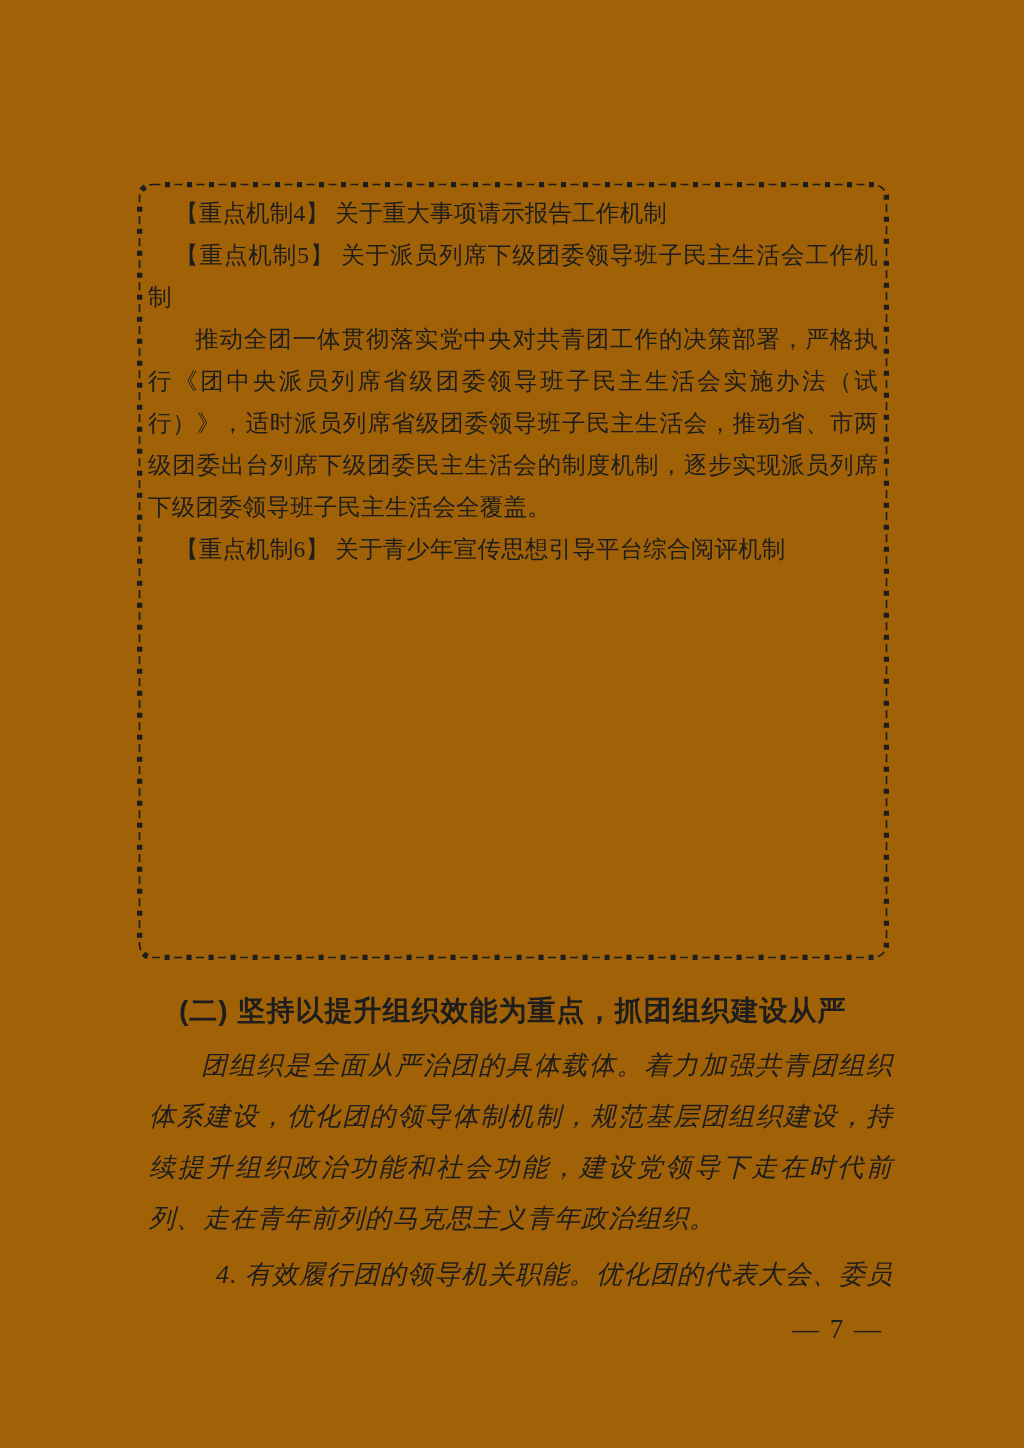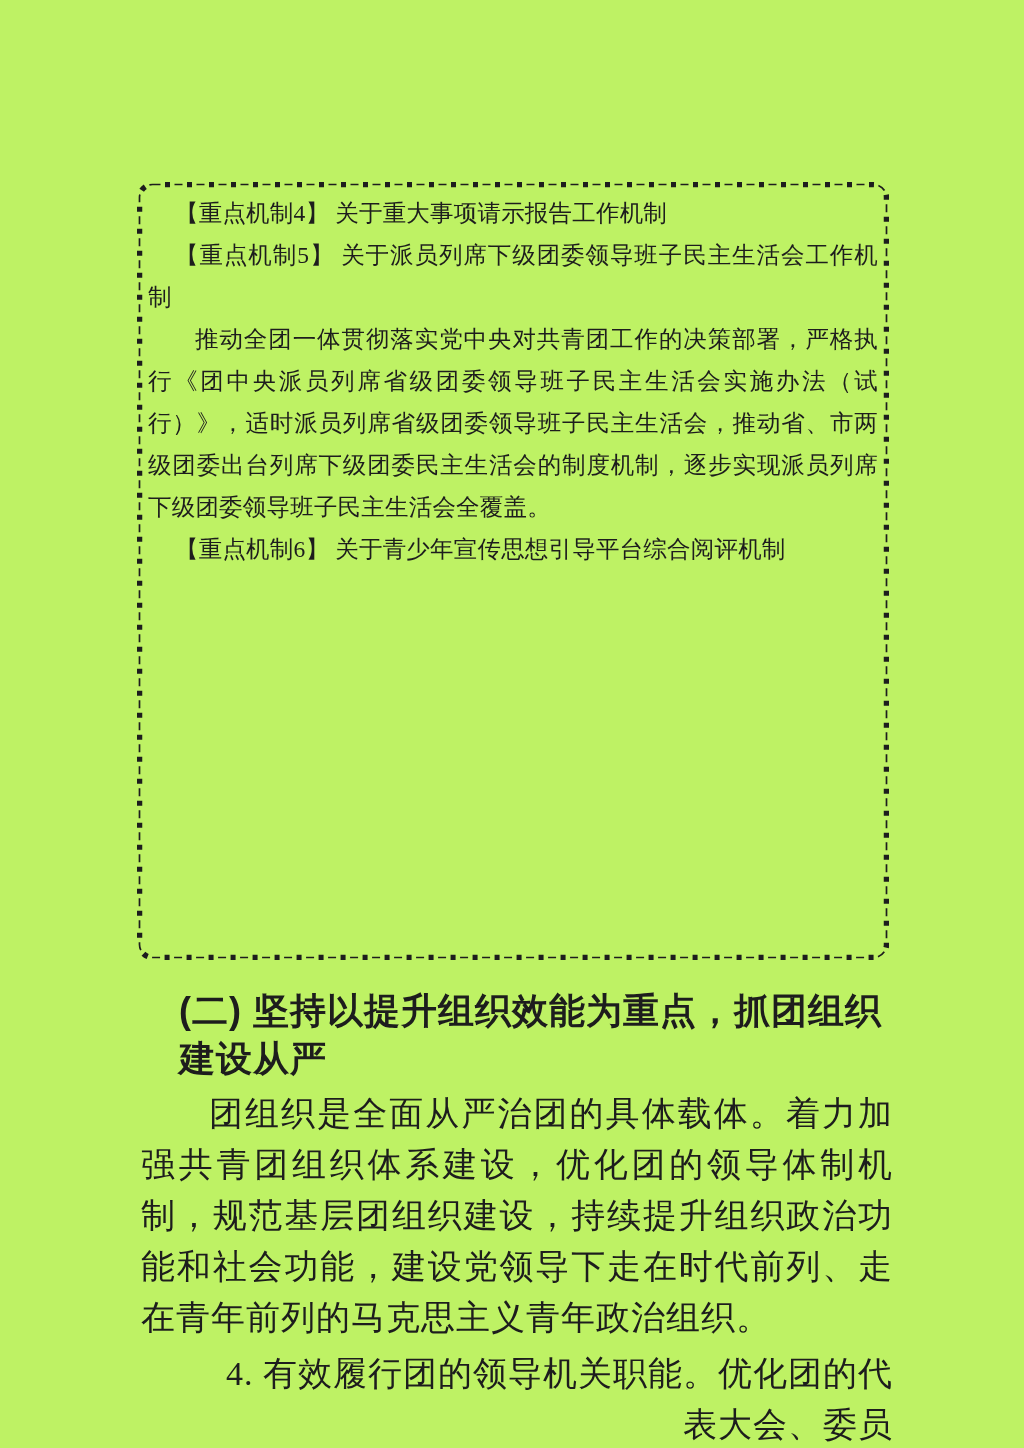--- a/index.html
+++ b/index.html
@@ -1,20 +1,20 @@
 <!DOCTYPE html>
 <html><head>
 <meta charset="utf-8">
 <style>
   html, body { margin: 0; padding: 0; background: #e9e9e9; }
   .page {
     position: relative;
     width: 1024px;
     height: 1448px;
-    background: #bef264;
+    background: #a16207;
     font-family: "Liberation Serif", "DejaVu Serif", serif;
     color: #1d1d1d;
     overflow: hidden;
   }
   .content {
     position: absolute;
     left: 133px;
     top: 0;
     width: 760px;
   }
@@ -42,31 +42,32 @@
     text-align: justify;
     letter-spacing: 0.2px;
   }
   .mech-title { text-indent: 1.15em; }
   .mech-body  { text-indent: 2em; }
   
   .section-heading {
     margin: 27px 0 0 46px;
     font-family: "Liberation Sans", "DejaVu Sans", sans-serif;
     font-weight: bold;
-    font-size: 36px;
+    font-size: 28px;
     line-height: 48px;
     letter-spacing: 1px;
   }
   .body-para {
-    margin: 5px 0 0 8px;
-    font-size: 34px;
+    margin: 5px 0 0 16px;
+    font-size: 26px;
     line-height: 51px;
     letter-spacing: 1px;
     text-align: justify;
     text-indent: 2em;
+    font-style: italic;
   }
   .body-para.no-justify { text-align: right; }
   .page-num {
     margin-top: 7px;
     padding-right: 10px;
     text-align: right;
     font-size: 27px;
     line-height: 44px;
     letter-spacing: 2px;
   }

